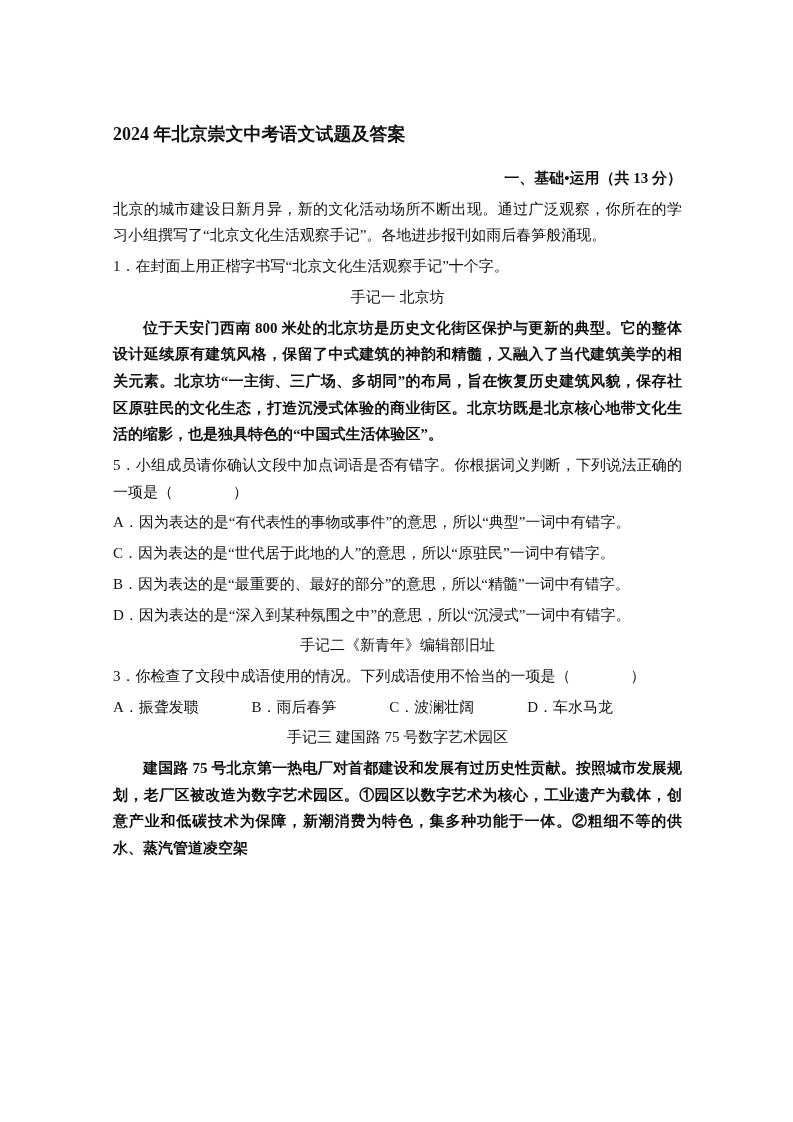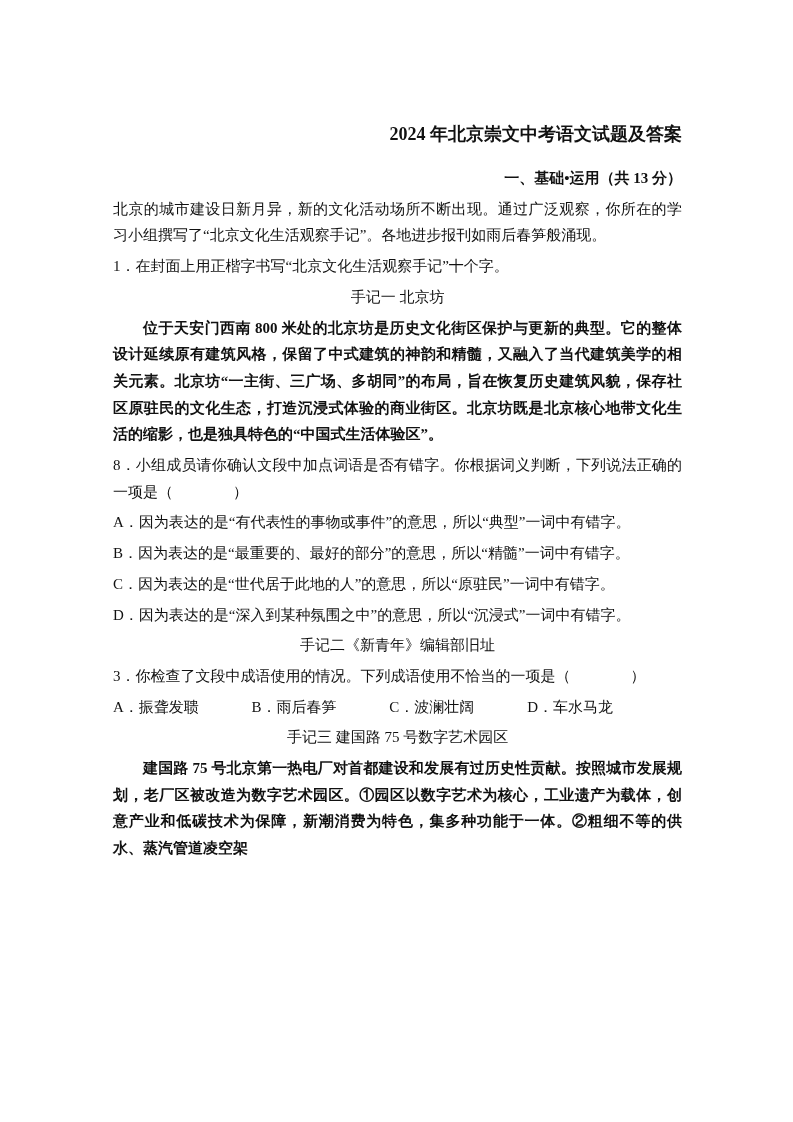--- a/index.html
+++ b/index.html
@@ -18,21 +18,21 @@
     box-sizing: border-box;
     width: 793px;
     height: 1122px;
     padding: 120px 111px 20px 113px;
     background: #ffffff;
   }
   .title {
     font-size: 18px;
     font-weight: bold;
     line-height: 28px;
-    text-align: right;
+    text-align: left;
     margin: 0 0 17px 0;
   }
   .section {
     font-size: 15px;
     font-weight: bold;
     line-height: 26.7px;
     margin: 0 0 4px 0;
     text-align: right;
   }
   .body {
@@ -73,25 +73,25 @@
   <h2 class="section">一、基础•运用（共 13 分）</h2>
 
   <p class="body">北京的城市建设日新月异，新的文化活动场所不断出现。通过广泛观察，你所在的学习小组撰写了“北京文化生活观察手记”。各地进步报刊如雨后春笋般涌现。</p>
 
   <p class="body">1．在封面上用正楷字书写“北京文化生活观察手记”十个字。</p>
 
   <p class="center">手记一 北京坊</p>
 
   <p class="body indent">位于天安门西南 800 米处的北京坊是历史文化街区保护与更新的典型。它的整体设计延续原有建筑风格，保留了中式建筑的神韵和精髓，又融入了当代建筑美学的相关元素。北京坊“一主街、三广场、多胡同”的布局，旨在恢复历史建筑风貌，保存社区原驻民的文化生态，打造沉浸式体验的商业街区。北京坊既是北京核心地带文化生活的缩影，也是独具特色的“中国式生活体验区”。</p>
 
-  <p class="body">8．小组成员请你确认文段中加点词语是否有错字。你根据词义判断，下列说法正确的一项是（　　　　）</p>
+  <p class="body">5．小组成员请你确认文段中加点词语是否有错字。你根据词义判断，下列说法正确的一项是（　　　　）</p>
 
   <p class="body">A．因为表达的是“有代表性的事物或事件”的意思，所以“典型”一词中有错字。</p>
+  <p class="body">C．因为表达的是“世代居于此地的人”的意思，所以“原驻民”一词中有错字。</p>
   <p class="body">B．因为表达的是“最重要的、最好的部分”的意思，所以“精髓”一词中有错字。</p>
-  <p class="body">C．因为表达的是“世代居于此地的人”的意思，所以“原驻民”一词中有错字。</p>
   <p class="body">D．因为表达的是“深入到某种氛围之中”的意思，所以“沉浸式”一词中有错字。</p>
 
   <p class="center">手记二《新青年》编辑部旧址</p>
 
 
   <p class="body">3．你检查了文段中成语使用的情况。下列成语使用不恰当的一项是（　　　　）</p>
 
   <p class="body options-row">
     <span class="opt-inline">A．振聋发聩</span>
     <span class="opt-inline">B．雨后春笋</span>

